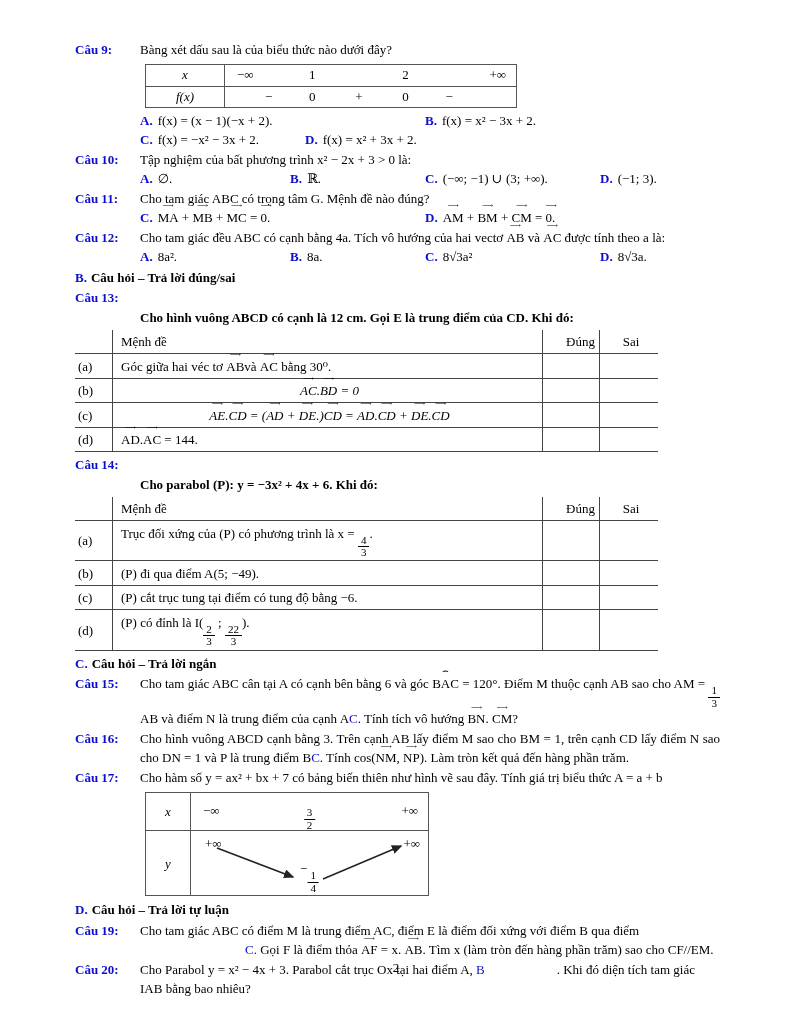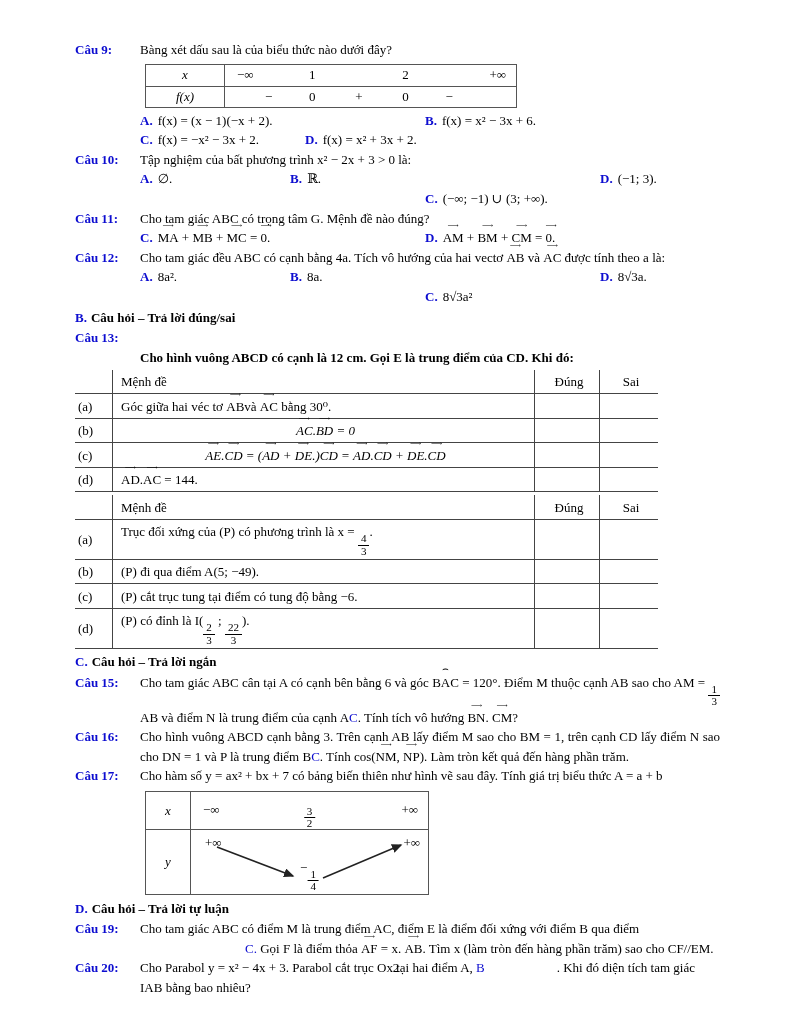--- a/index.html
+++ b/index.html
@@ -13,21 +13,21 @@
   .ql{flex:0 0 65px;font-weight:bold;color:var(--ac);white-space:nowrap;}
   .qt{flex:1;text-align:justify;}
   .bq{font-weight:bold;margin-top:20px;}
   .sec{font-weight:bold;margin:1px 0;}
   .sec .sl{color:var(--ac);margin-right:4px;}
 
   
   .optline{display:flex;margin:0;}
   .opt{white-space:nowrap;}
   .ol{font-weight:bold;color:var(--ac);margin-right:5px;}
-  .w285{width:285px;} .w165{width:165px;} .w150{width:150px;} .w135{width:135px;} .w175{width:175px;margin-top:20px;}
+  .w285{width:285px;} .w165{width:165px;} .w150{width:150px;} .w135{width:135px;} .w175{width:175px;}
 
   
   .v{display:inline-block;position:relative;}
   .v::after{content:"⟶";position:absolute;left:0;right:0;top:-0.72em;font-size:0.60em;text-align:center;line-height:1;}
   .hat{display:inline-block;position:relative;}
   .hat::after{content:"⌢";position:absolute;left:0;right:0;top:-0.78em;font-size:0.8em;text-align:center;line-height:1;}
   .fr{display:inline-flex;flex-direction:column;vertical-align:-0.55em;text-align:center;line-height:1.05;font-size:0.85em;}
   .fr i{font-style:normal;display:block;padding:0 3px;}
   .fr i:first-child{border-bottom:1px solid #000;}
   .bl{color:var(--ac);}
@@ -41,21 +41,21 @@
   .st-h{flex:0 0 78px;border-right:1.5px solid #555;text-align:center;font-style:italic;}
   .st-c{flex:1;position:relative;}
   .sc{position:absolute;top:0;}
   .scc{transform:translateX(-50%);}
 
   
   table.ds{border-collapse:collapse;width:583px;margin:2px 0 3px 0;}
   table.ds td{border-bottom:1px solid var(--bd);padding:2.5px 4px 1.5px 4px;vertical-align:middle;}
   table.ds td.k{width:30px;text-align:left;padding-left:3px;}
   table.ds td.m{border-left:1px solid var(--bd);border-right:1px solid var(--bd);padding-left:8px;}
-  table.ds td.d{width:52px;text-align:center;padding-left:8px;font-family:Liberation Serif, serif;}
+  table.ds td.d{width:52px;text-align:right;padding-left:0;font-family:Liberation Serif, serif;}
   table.ds td.s{border-left:1px solid var(--bd);width:46px;text-align:center;padding-left:8px;}
   table.ds td.ctr{text-align:center;font-style:italic;}
 
   
   .vt{width:282px;margin:5px 0 4px 5px;border:1px solid #555;}
   .vt-row{display:flex;}
   .vt-x{height:37px;border-bottom:1px solid #555;}
   .vt-y{height:64px;}
   .vt-h{flex:0 0 44px;border-right:1px solid #555;display:flex;align-items:center;justify-content:center;font-style:italic;}
   .vt-c{flex:1;position:relative;}
@@ -97,21 +97,21 @@
             <span class="sc scc" style="left:15%">−</span>
             <span class="sc scc" style="left:30%">0</span>
             <span class="sc scc" style="left:46%">+</span>
             <span class="sc scc" style="left:62%">0</span>
             <span class="sc scc" style="left:77%">−</span>
           </div>
         </div>
       </div>
       <div class="optline">
         <span class="opt w285"><span class="ol">A.</span><span>f(x) = (x − 1)(−x + 2).</span></span>
-        <span class="opt"><span class="ol">B.</span><span>f(x) = x² − 3x + 6.</span></span>
+        <span class="opt"><span class="ol">B.</span><span>f(x) = x² − 3x + 2.</span></span>
       </div>
       <div class="optline">
         <span class="opt w165"><span class="ol">C.</span><span>f(x) = −x² − 3x + 2.</span></span>
         <span class="opt"><span class="ol">D.</span><span>f(x) = x² + 3x + 2.</span></span>
       </div>
     </div>
 
     <div class="q">
       <span class="ql">Câu 10:</span>
       <span class="qt">Tập nghiệm của bất phương trình x² − 2x + 3 &gt; 0 là:</span>
@@ -179,20 +179,24 @@
       </tr>
       <tr>
         <td class="k">(d)</td>
         <td class="m"><span class="v">AD</span>.<span class="v">AC</span> = 144.</td>
         <td class="d"></td>
         <td class="s"></td>
       </tr>
     </tbody>
       </table>
 
+    <div class="q">
+      <span class="ql">Câu 14:</span>
+      <span class="qt bq">Cho parabol (P): y = −3x² + 4x + 6. Khi đó:</span>
+    </div>
     <table class="ds">
       <tbody>
           <tr>
         <td class="k"></td>
         <td class="m">Mệnh đề</td>
         <td class="d">Đúng</td>
         <td class="s">Sai</td>
       </tr>
       <tr>
         <td class="k">(a)</td>

